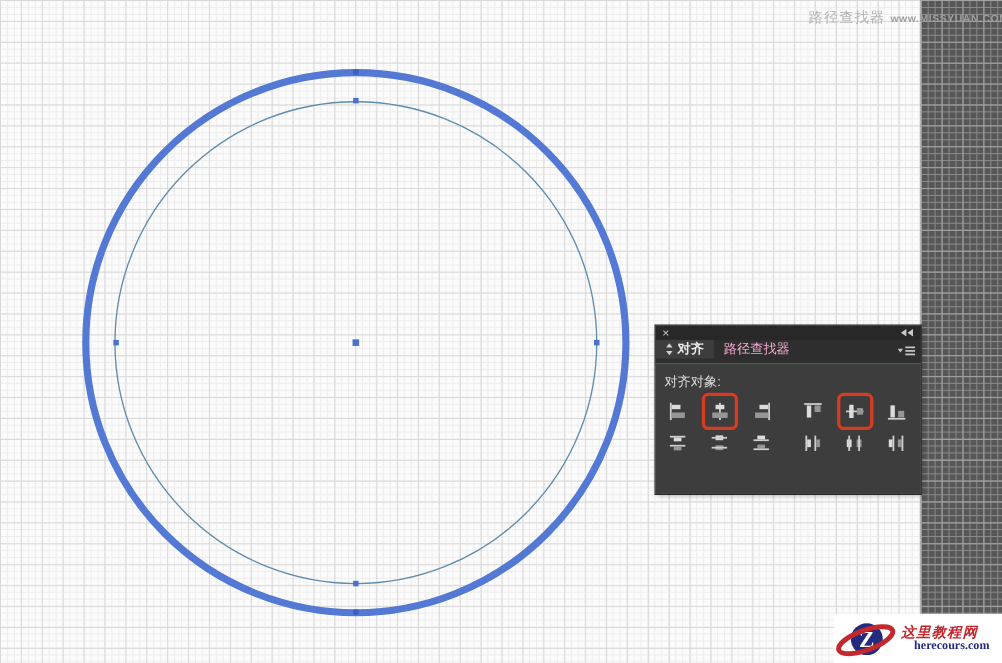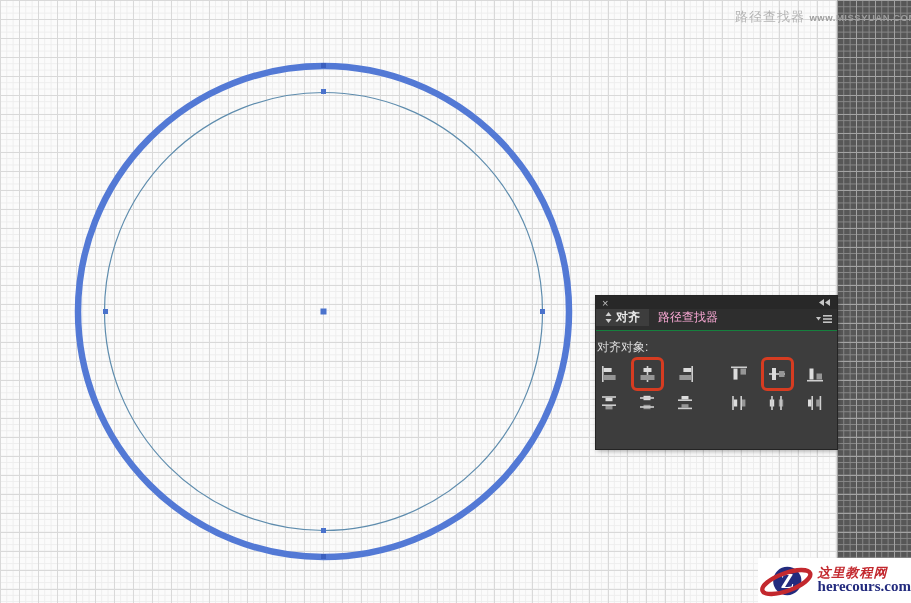--- a/index.html
+++ b/index.html
@@ -33,39 +33,39 @@
     outline:1px solid #242424;font-family:"Liberation Sans","DejaVu Sans",sans-serif;}
   .panel-titlebar{height:13px;background:#282828;display:flex;align-items:center;
     justify-content:space-between;padding:0 6px;}
   .close-x{color:#c0c0c0;font-size:11px;line-height:10px;cursor:pointer;}
   .panel-tabs{height:21px;background:#2e2e2e;display:flex;align-items:flex-start;position:relative;
     border-bottom:1px solid #15803d;}
   .tab{display:flex;align-items:center;font-size:12px;padding:0 9px;gap:4px;cursor:pointer;}
   .tab.active{background:#3d3d3d;color:#e9e9e9;font-weight:bold;}
   .tab.inactive{color:#f9a8d4;}
   .panel-menu{position:absolute;right:5px;top:5px;cursor:pointer;}
-  .panel-body{padding:7px 9px 0 1px;}
+  .panel-body{padding:7px 9px 0 8px;}
   .section-label{color:#dedede;font-size:12px;margin:1px 0 7px 0;}
   .btn-row{display:flex;align-items:center;margin-bottom:7px;}
   .grp{display:flex;gap:13px;}
   .spacer{flex:1;}
   .icon-btn{width:25px;height:22px;display:flex;align-items:center;justify-content:center;
     background:transparent;border:none;padding:0;position:relative;cursor:pointer;}
   .icon-btn.highlight::before{content:'';position:absolute;left:-4px;right:-4px;top:-6px;bottom:-6px;
     border:3px solid #d63c21;border-radius:6px;pointer-events:none;}
   .ic-line{fill:#cfcfcf;}
   .ic-bright{fill:#dcdcdc;}
   .ic-dim{fill:#969696;}
 
   
   .logo-box{position:absolute;left:758px;top:558px;width:153px;height:45px;background:#ffffff;
     z-index:7;display:flex;align-items:center;padding-left:2px;box-sizing:border-box;}
   .logo-text{display:flex;flex-direction:column;line-height:1.05;margin-left:1px;}
   .logo-zh{font-size:13px;font-weight:bold;letter-spacing:1px;font-style:italic;}
-  .logo-en{font-size:15px;font-weight:bold;font-family:"Liberation Serif","DejaVu Serif",serif;}
+  .logo-en{font-size:11px;font-weight:bold;font-family:"Liberation Serif","DejaVu Serif",serif;margin-left:12px;}
 </style>
 </head>
 <body>
 
 <div id="stage">
 
   <svg class="canvas-art">
     <circle fill="none" cx="323.5" cy="311.5" r="245.5" stroke="#5379d5" stroke-width="6.5"></circle>
     <circle fill="none" cx="323.5" cy="311.5" r="219" stroke="#5e8cad" stroke-width="1.2"></circle>
     <rect width="5" height="5" x="321" y="63" fill="#3c60bf"></rect>

